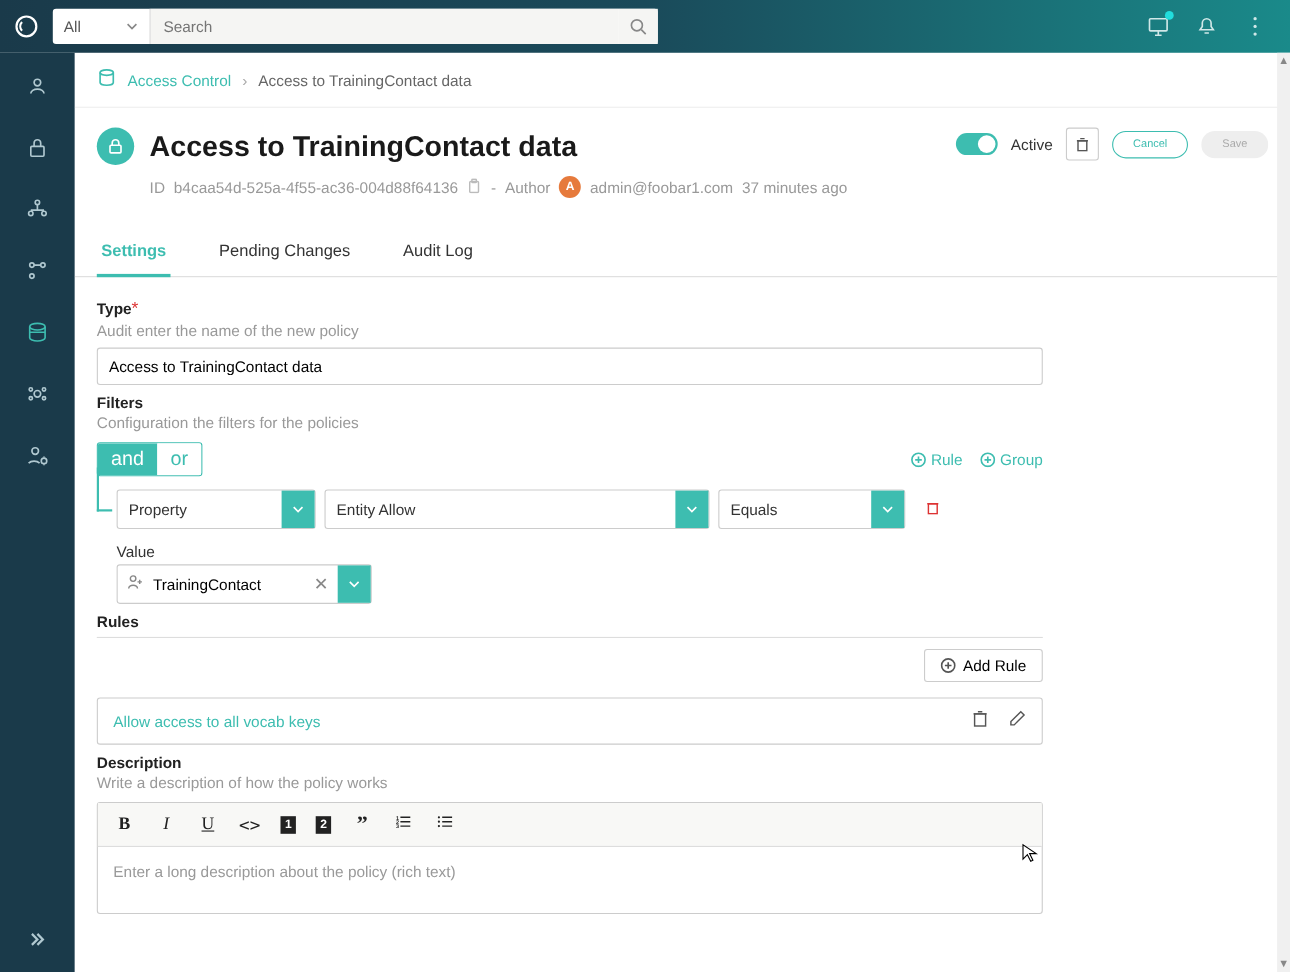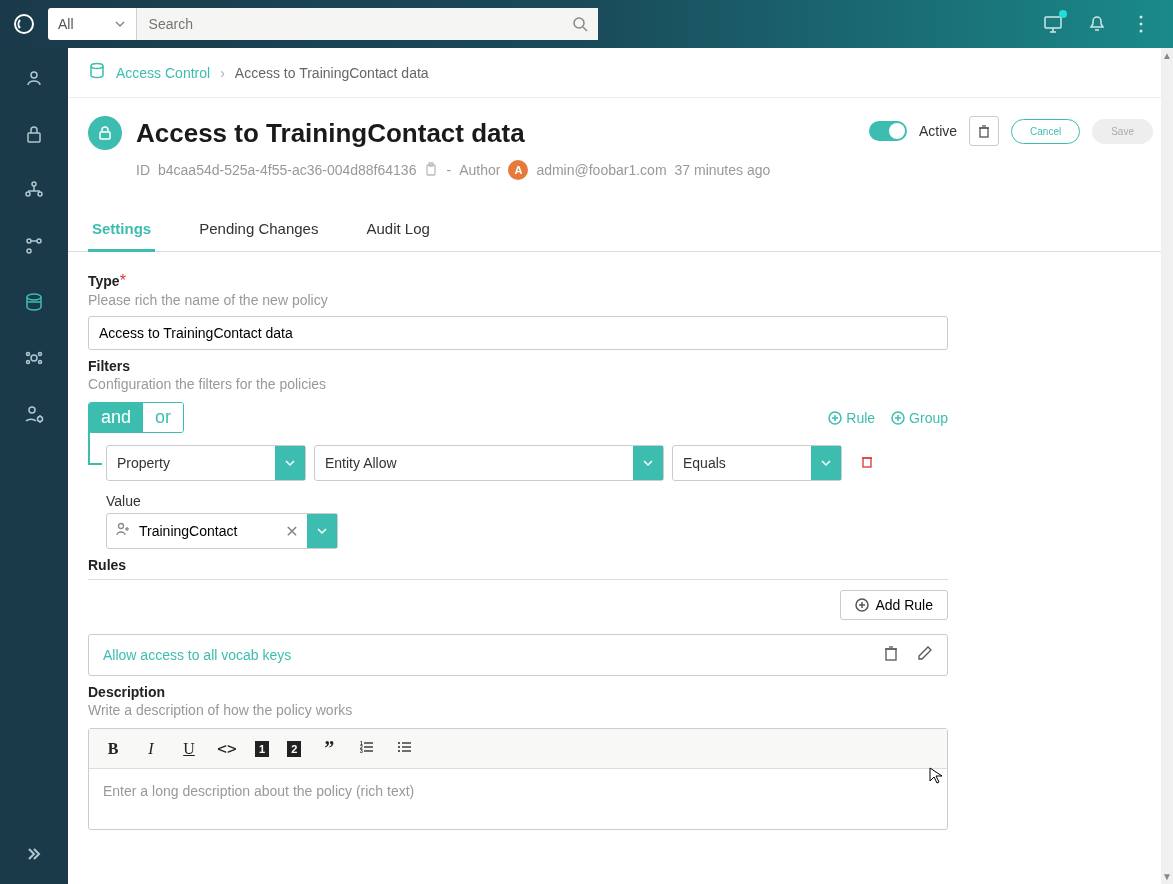--- a/index.html
+++ b/index.html
@@ -270,21 +270,21 @@
 
       <div class="tabs">
         <div class="tab active">Settings</div>
         <div class="tab">Pending Changes</div>
         <div class="tab">Audit Log</div>
       </div>
 
       <div class="form">
         <div>
           <span class="field-label">Type</span><span class="req">*</span>
-          <div class="field-help">Please rich the name of the new policy</div>
+          <div class="field-help">Audit enter the name of the new policy</div>
           <input class="text-input" value="Access to TrainingContact data" style="">
         </div>
 
         <div class="section">
           <div class="field-label">Filters</div>
           <div class="field-help">Configuration the filters for the policies</div>
           <div class="filter-toolbar">
             <div class="andor">
               <div class="andor-btn active">and</div>
               <div class="andor-btn inactive">or</div>
@@ -302,21 +302,21 @@
               <svg width="14" height="14" viewBox="0 0 14 14" fill="none" stroke="#3dbdb0" stroke-width="1.5">
                   <circle cx="7" cy="7" r="6"></circle>
                   <line x1="7" y1="4" x2="7" y2="10"></line>
                   <line x1="4" y1="7" x2="10" y2="7"></line>
                 </svg>
               <span>Group</span>
             </div>
           </div>
 
           <div class="filter-row">
-            <div class="select" style="width:200px">
+            <div class="select" style="width:181px">
               <div class="select-text" style="flex:1">Property</div>
               <div class="select-caret">
                   <svg width="12" height="12" viewBox="0 0 12 12">
                     <path d="M2 4 L6 8 L10 4" fill="none" stroke="#fff" stroke-width="1.5"></path>
                   </svg>
                 </div>
             </div>
             <div class="select" style="width:350px">
               <div class="select-text" style="flex:1">Entity Allow</div>
               <div class="select-caret">

